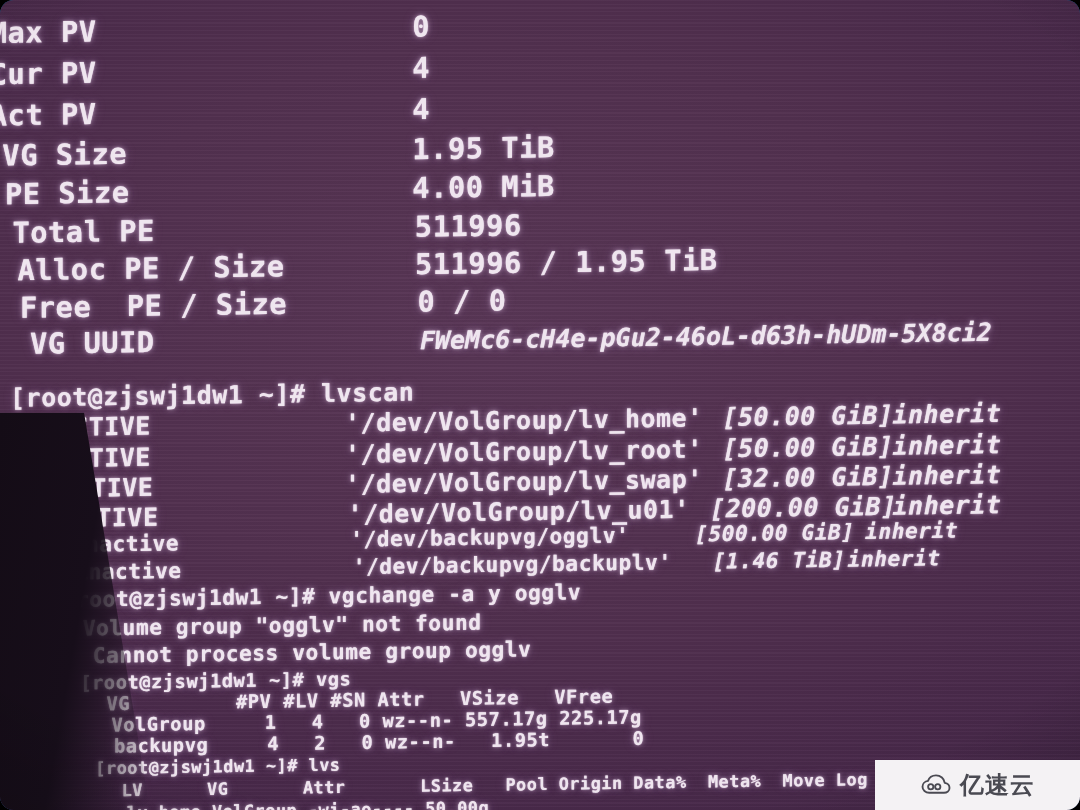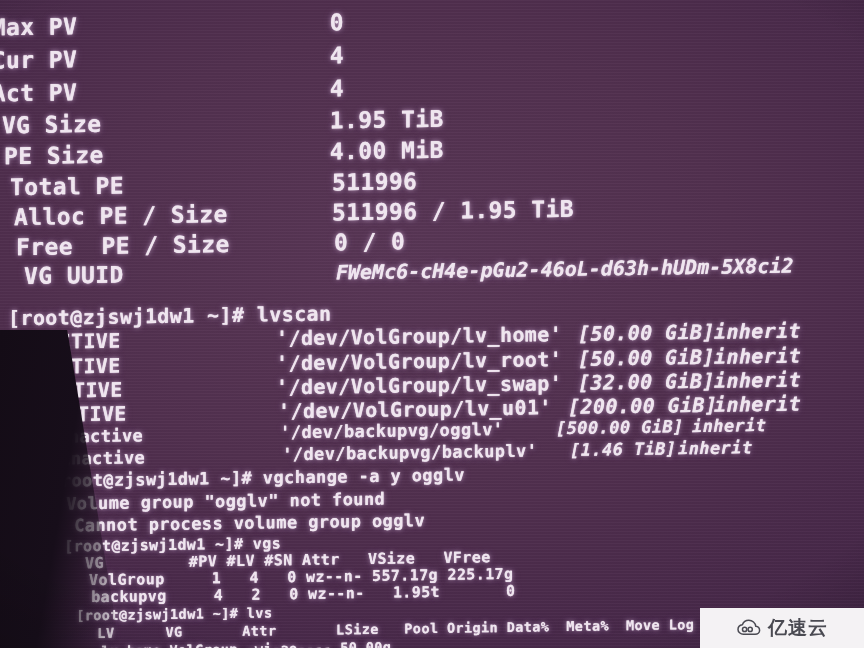--- a/index.html
+++ b/index.html
@@ -6,20 +6,21 @@
     margin: 0; padding: 0;
     background: #000;
   }
   #screen-photo {
     position: relative;
     width: 864px;
     height: 648px;
     overflow: hidden;
     background: #0369a1;
     font-family: "DejaVu Sans Mono", "Liberation Mono", monospace;
+    border-radius: 11px;
   }
   
   #crt-surface {
     position: absolute;
     inset: 0;
     background:
       radial-gradient(130% 115% at 46% 40%,
         #5a3757 0%,
         #533150 30%,
         #48294a 56%,

